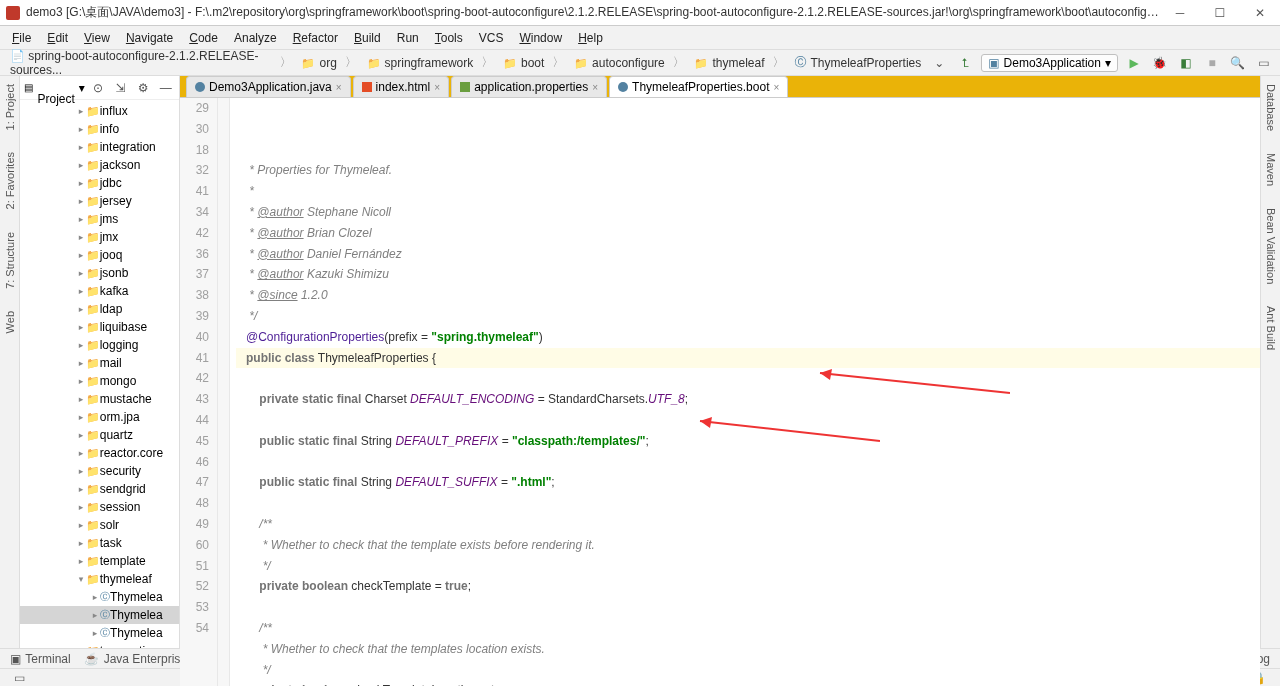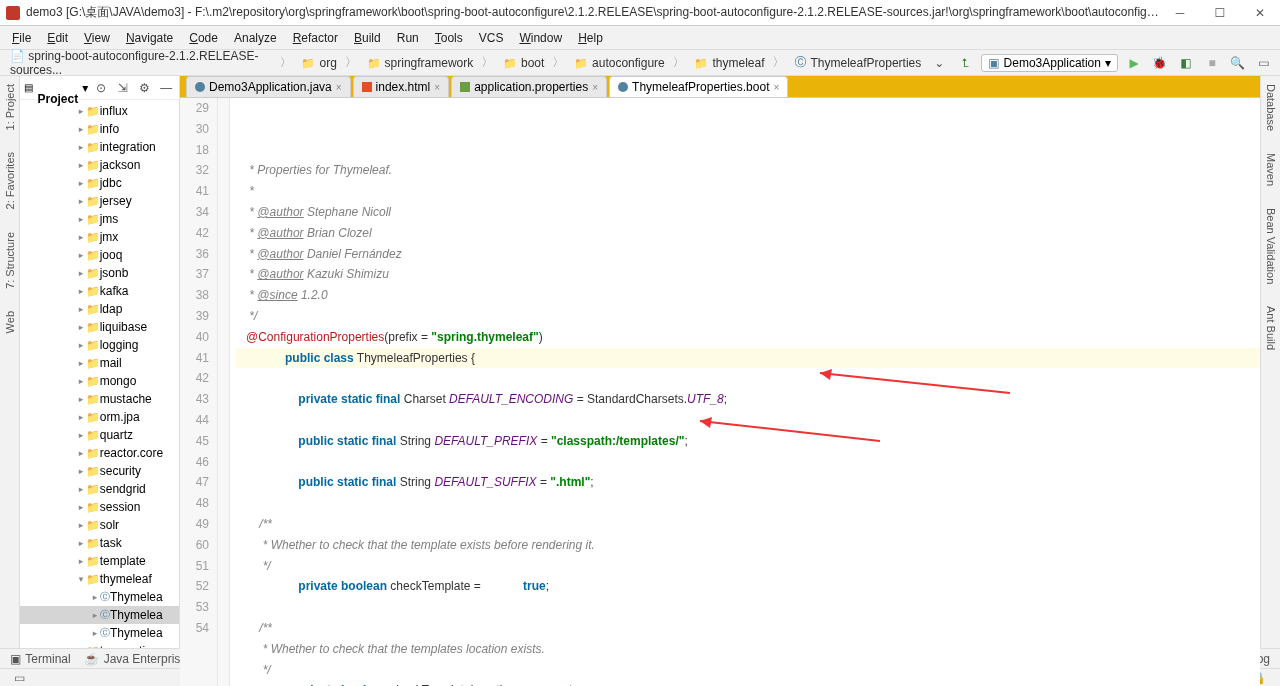--- a/index.html
+++ b/index.html
@@ -28,42 +28,42 @@
 
 
 .main { display: flex; height: calc(100% - 26px - 24px - 26px - 20px - 18px); }
 .left-gutter, .right-gutter { width: 20px; background: #f2f2f2; border-right: 1px solid #ddd; display: flex; flex-direction: column; align-items: center; padding-top: 4px; gap: 14px; }
 .right-gutter { border-right: none; border-left: 1px solid #ddd; }
 .vertlabel { writing-mode: vertical-rl; transform: rotate(180deg); font-size: 11px; color: #555; cursor: pointer; padding: 4px 0; display: flex; align-items: center; gap: 4px; }
 
 
 .project { width: 160px; background: #fff; border-right: 1px solid #ddd; display: flex; flex-direction: column; }
 .project-hdr { height: 24px; display: flex; align-items: center; padding: 0 4px; border-bottom: 1px solid #eee; gap: 4px; }
-.project-hdr .title { flex: 1; font-weight: 700; margin-top: 22px; }
+.project-hdr .title { flex: 1; font-weight: 400; margin-top: 22px; }
 .project-tree { flex: 1; overflow: auto; padding: 2px 0; }
 .tnode { display: flex; align-items: center; height: 18px; padding-left: 6px; cursor: pointer; white-space: nowrap; }
 .tnode.selected { background: #d5d5d5; }
 .tnode .arrow { width: 10px; color: #888; font-size: 9px; text-align: center; }
 
 
 .editor { flex: 1; background: #fff; display: flex; flex-direction: column; }
 .tabs { height: 26px; display: flex; align-items: flex-end; background: #eab308; border-bottom: 1px solid #ccc; padding-left: 6px; }
 .tab { display: flex; align-items: center; gap: 4px; padding: 3px 8px; background: #e8e8e8; border: 1px solid #ccc; border-bottom: none; border-top-left-radius: 4px; border-top-right-radius: 4px; margin-right: 2px; cursor: pointer; }
 .tab.active { background: #fff; }
 .tab .close { color: #888; font-size: 10px; }
 
 
 .code-wrap { flex: 1; display: flex; position: relative; background: #fff; }
 .gutter { width: 38px; background: #f7f7f7; border-right: 1px solid #e8e8e8; text-align: right; color: #a0a0a0; font-family: Consolas, monospace; font-size: 12px; line-height: 20.8px; padding-right: 8px; }
 .fold { width: 12px; background: #f7f7f7; border-right: 1px solid #e8e8e8; }
 .code { flex: 1; font-family: Consolas, "Courier New", monospace; font-size: 13px; line-height: 20.8px; color: #333; white-space: pre; padding-left: 6px; position: relative; }
 .code .c { color: #808080; font-style: italic; }
 .code .a { color: #808080; text-decoration: underline; font-style: italic; }
-.code .an { color: #b91c1c; }
-.code .kw { color: #0369a1; font-weight: bold; margin-left: 39px; }
+.code .an { color: #4c1d95; }
+.code .kw { color: #737373; font-weight: bold; }
 .code .cls { color: #333; }
 .code .str { color: #008000; font-weight: bold; }
 .code .fld { color: #660e7a; font-style: italic; }
 .line { height: 20.8px; }
 .line.current { background: #fffce6; }
 .code .arrow-svg { position: absolute; pointer-events: none; }
 
 
 .tooltabs { height: 20px; background: #f2f2f2; border-top: 1px solid #ddd; display: flex; align-items: center; gap: 14px; padding: 0 10px; }
 .tooltab { display: flex; align-items: center; gap: 4px; color: #555; cursor: pointer; font-size: 11px; }

